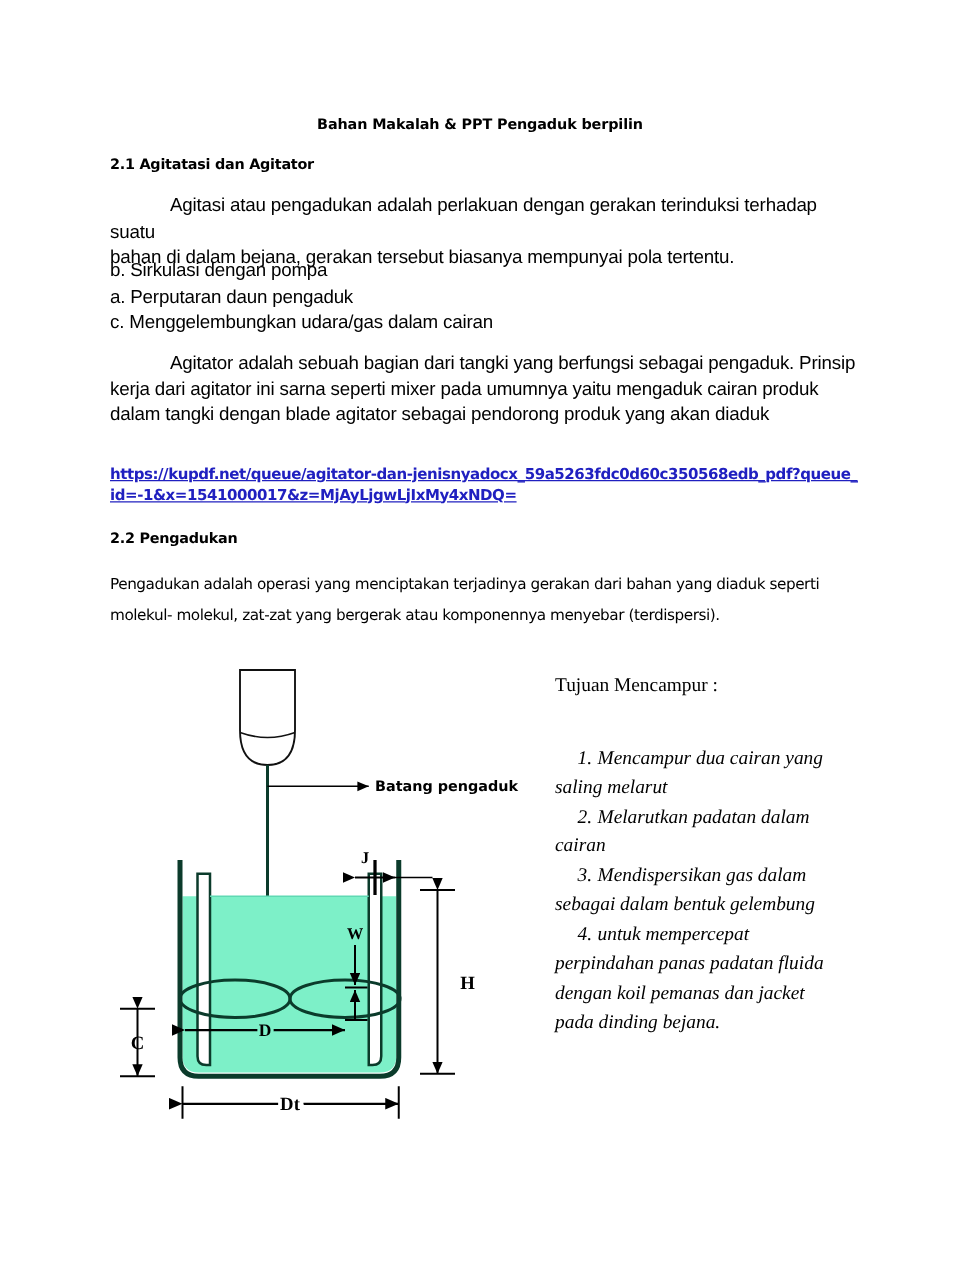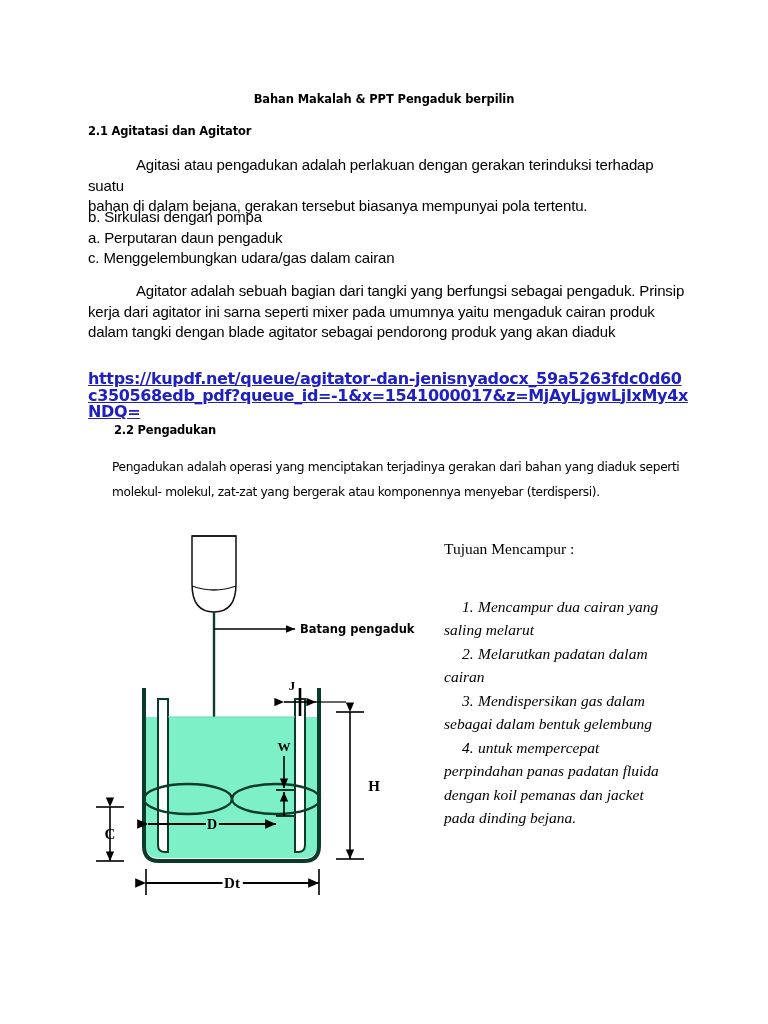--- a/index.html
+++ b/index.html
@@ -40,21 +40,21 @@
     position: absolute;
     left: 88px;
     font-size: 11.5px;
     font-weight: bold;
     letter-spacing: -0.2px;
     font-family: "DejaVu Sans", sans-serif;
     white-space: nowrap;
     text-align: center;
   }
   #sec21 { top: 124px; }
-  #sec22 { top: 423px; margin-left: 26px; }
+  #sec22 { top: 423px; }
 
   .para {
     position: absolute;
     left: 88px;
     width: 600px;
     font-size: 15px;
     line-height: 20.5px;
     font-family: "Liberation Sans", sans-serif;
     letter-spacing: -0.15px;
   }
@@ -72,21 +72,21 @@
     letter-spacing: -0.15px;
   }
   #abclist { top: 207px; }
 
   
   .link-block {
     position: absolute;
     left: 88px;
     top: 371px;
     width: 600px;
-    font-size: 16px;
+    font-size: 12px;
     line-height: 16.5px;
     color: #2020c0;
     font-family: "DejaVu Sans", sans-serif;
     font-weight: bold;
     letter-spacing: -0.35px;
     word-break: break-all;
   }
   .link-block a {
     color: #2020c0;
     text-decoration: underline;
@@ -95,21 +95,20 @@
   
   .para-narrow {
     position: absolute;
     left: 88px;
     top: 455px;
     width: 604px;
     font-size: 12.2px;
     line-height: 25px;
     font-family: "DejaVu Sans", sans-serif;
     letter-spacing: -0.35px;
-    margin-left: 24px;
   }
 
   
   .right-col {
     position: absolute;
     left: 444px;
     top: 537px;
     width: 232px;
     font-family: "Liberation Serif", serif;
     font-size: 15.5px;

